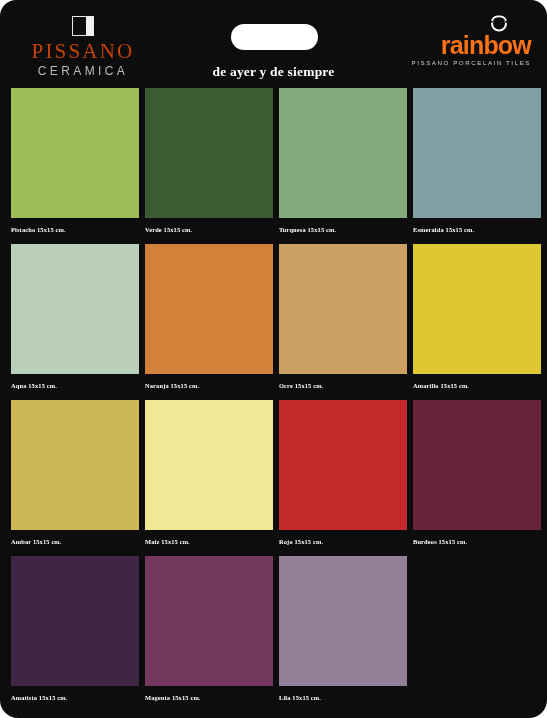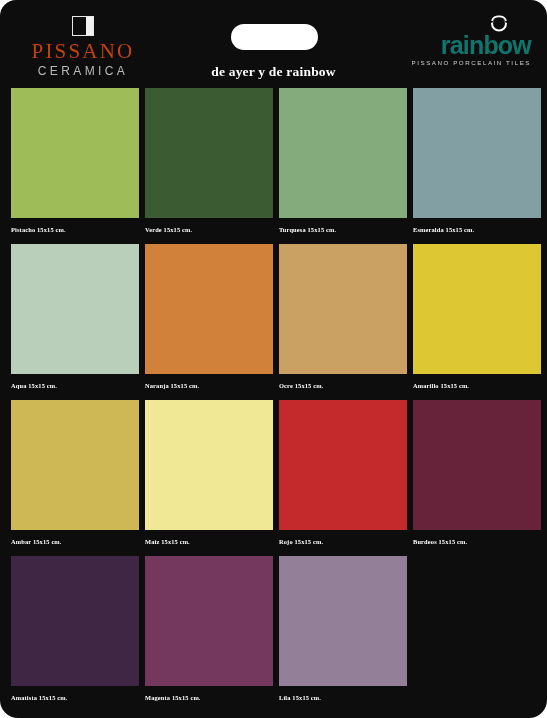--- a/index.html
+++ b/index.html
@@ -102,21 +102,21 @@
   }
   .brand-right .arc {
     width: 100%;
     height: 20px;
     display: flex;
     justify-content: flex-end;
     padding-right: 22px;
     box-sizing: border-box;
   }
   .brand-right .wordmark {
-    color: #0f766e;
+    color: #f97316;
     font-family: "Liberation Sans", sans-serif;
     font-weight: bold;
     font-size: 25px;
     line-height: 26px;
     letter-spacing: -0.8px;
     white-space: nowrap;
     text-align: right;
   }
   .brand-right .subword {
     color: #cfcfcf;
@@ -171,21 +171,21 @@
     <div class="brand-left">
       <div class="mark">
           <i></i>
         </div>
       <div class="wordmark">PISSANO</div>
       <div class="subword">CERAMICA</div>
     </div>
 
     <div class="hang-slot"></div>
 
-    <div class="tagline">de ayer y de rainbow</div>
+    <div class="tagline">de ayer y de siempre</div>
 
     <div class="brand-right">
       <div class="arc">
         <svg width="20" height="20" viewBox="0 0 20 20" aria-hidden="true">
           <circle cx="10" cy="11.5" r="7" fill="none" stroke="#ffffff" stroke-width="2"></circle>
           <path d="M2.6 9.2 C4.6 3.4, 15.4 3.4, 17.4 9.2" fill="none" stroke="#0d0d0d" stroke-width="3.2" stroke-linecap="round"></path>
           <path d="M3.2 8.2 C5.2 3.0, 14.8 3.0, 16.8 8.2" fill="none" stroke="#ffffff" stroke-width="1.8" stroke-linecap="round"></path>
         </svg>
       </div>
       <div class="wordmark">rainbow</div>

